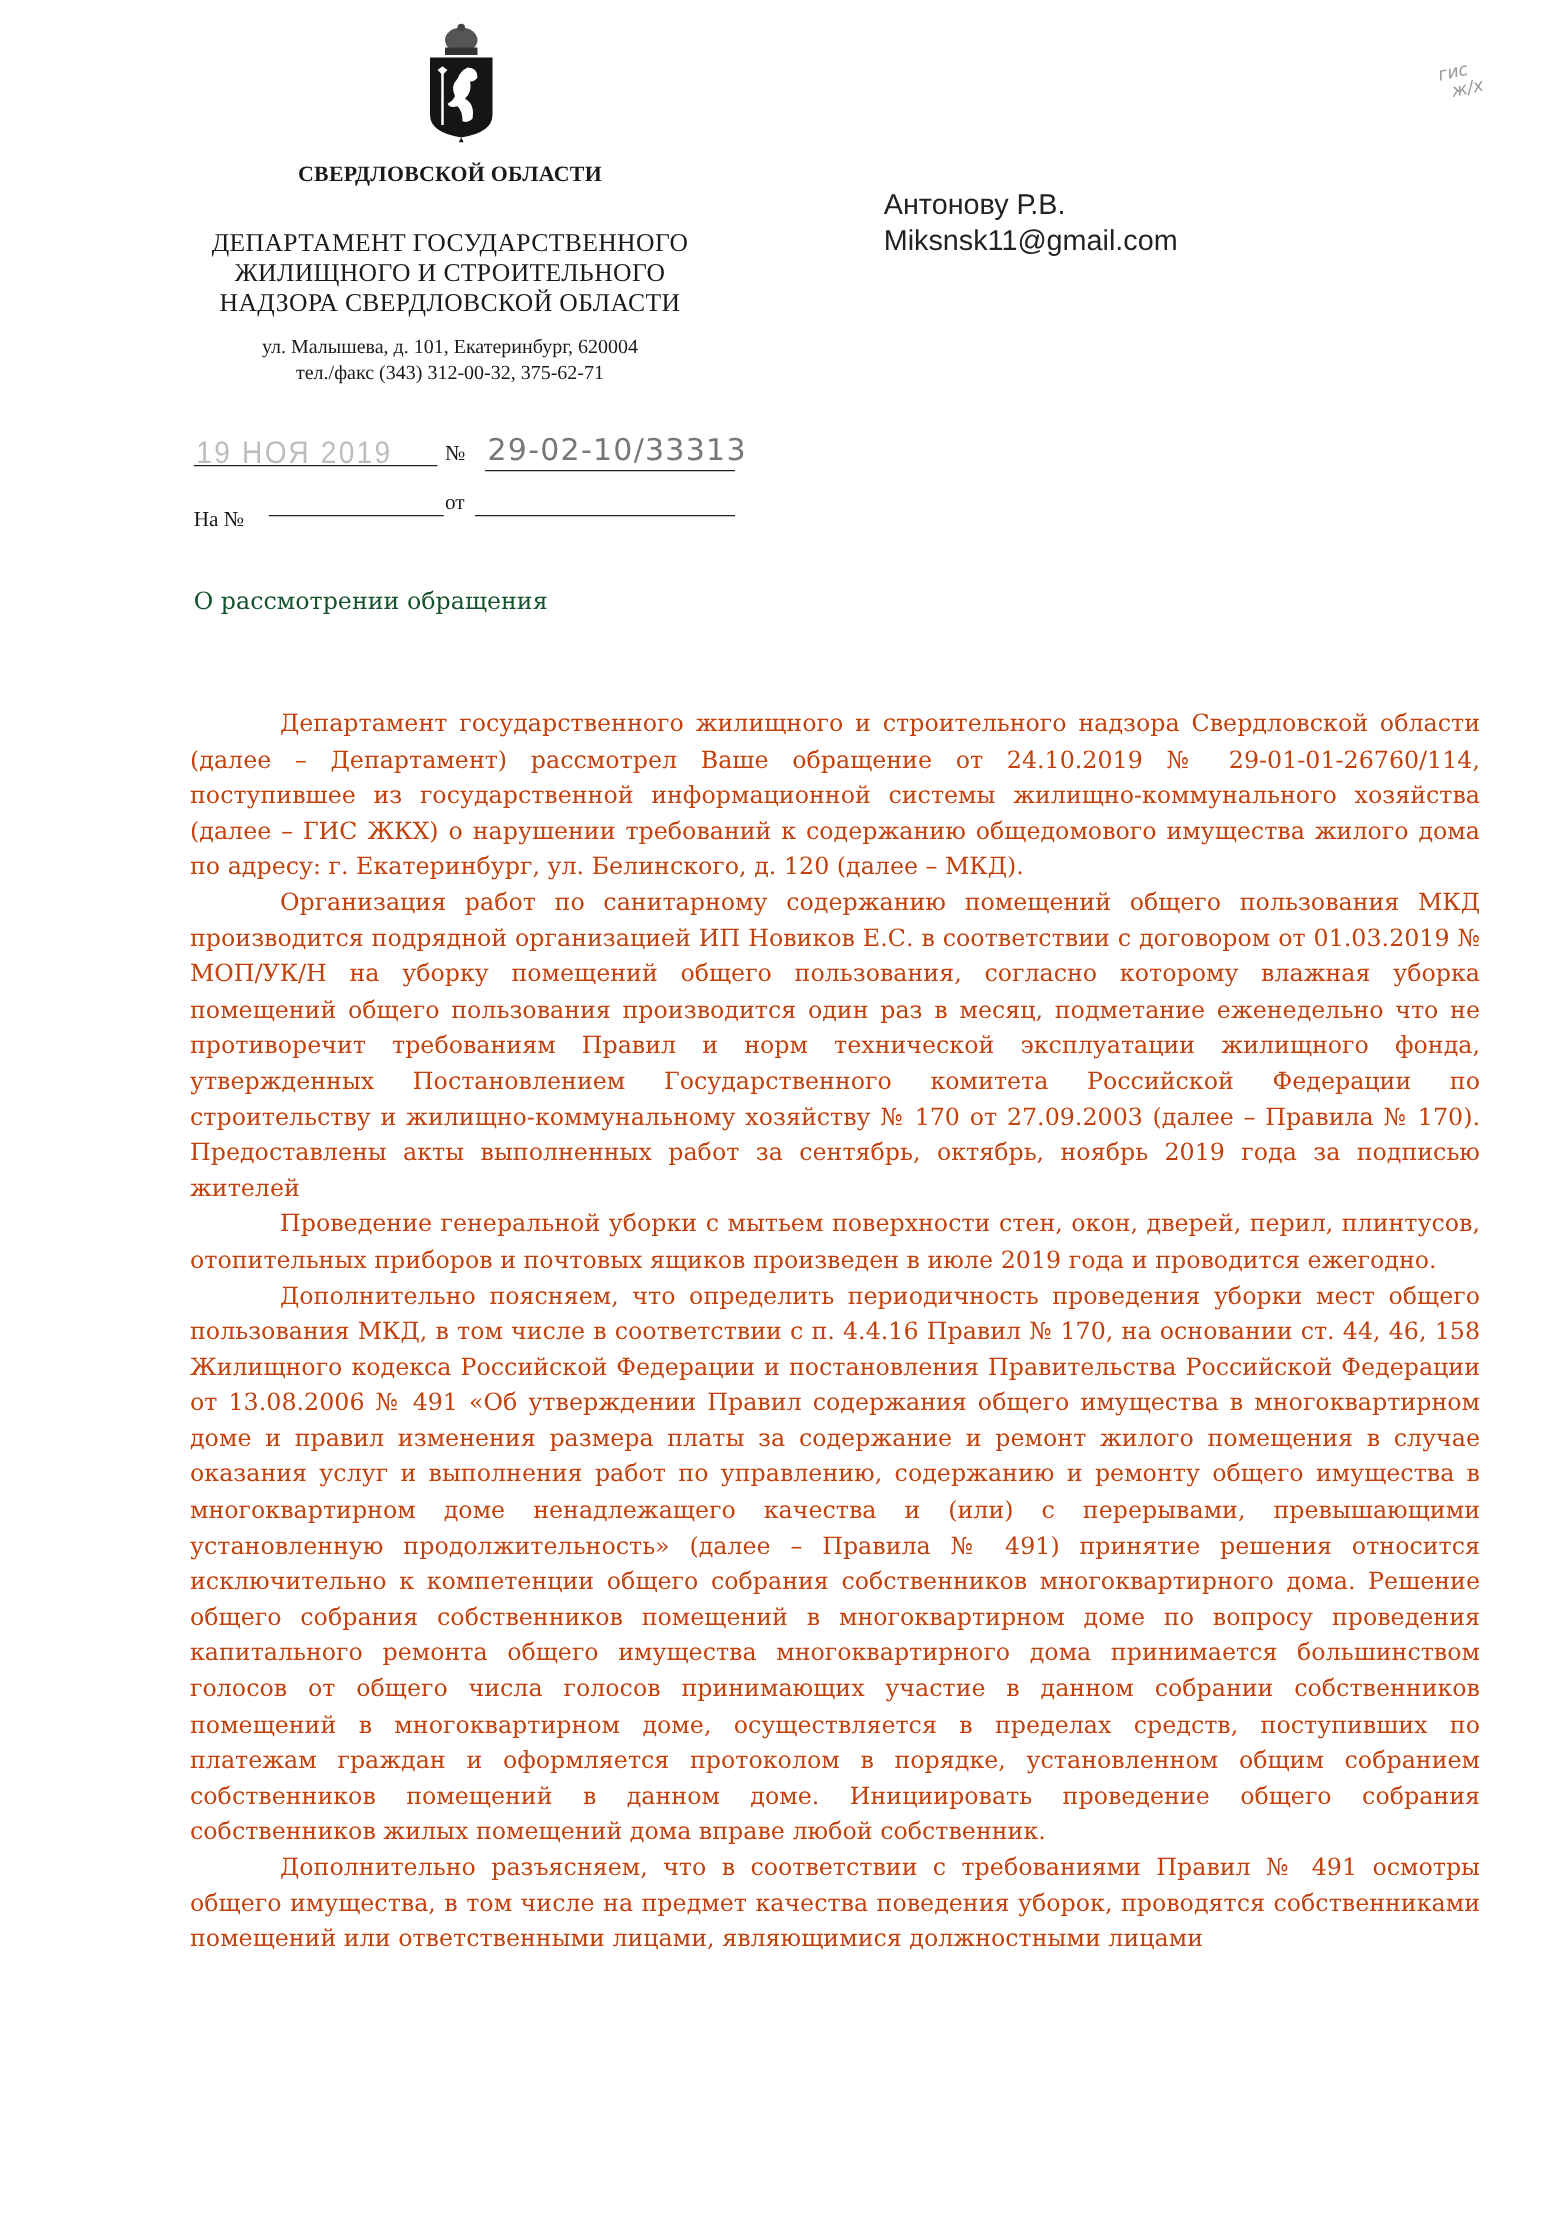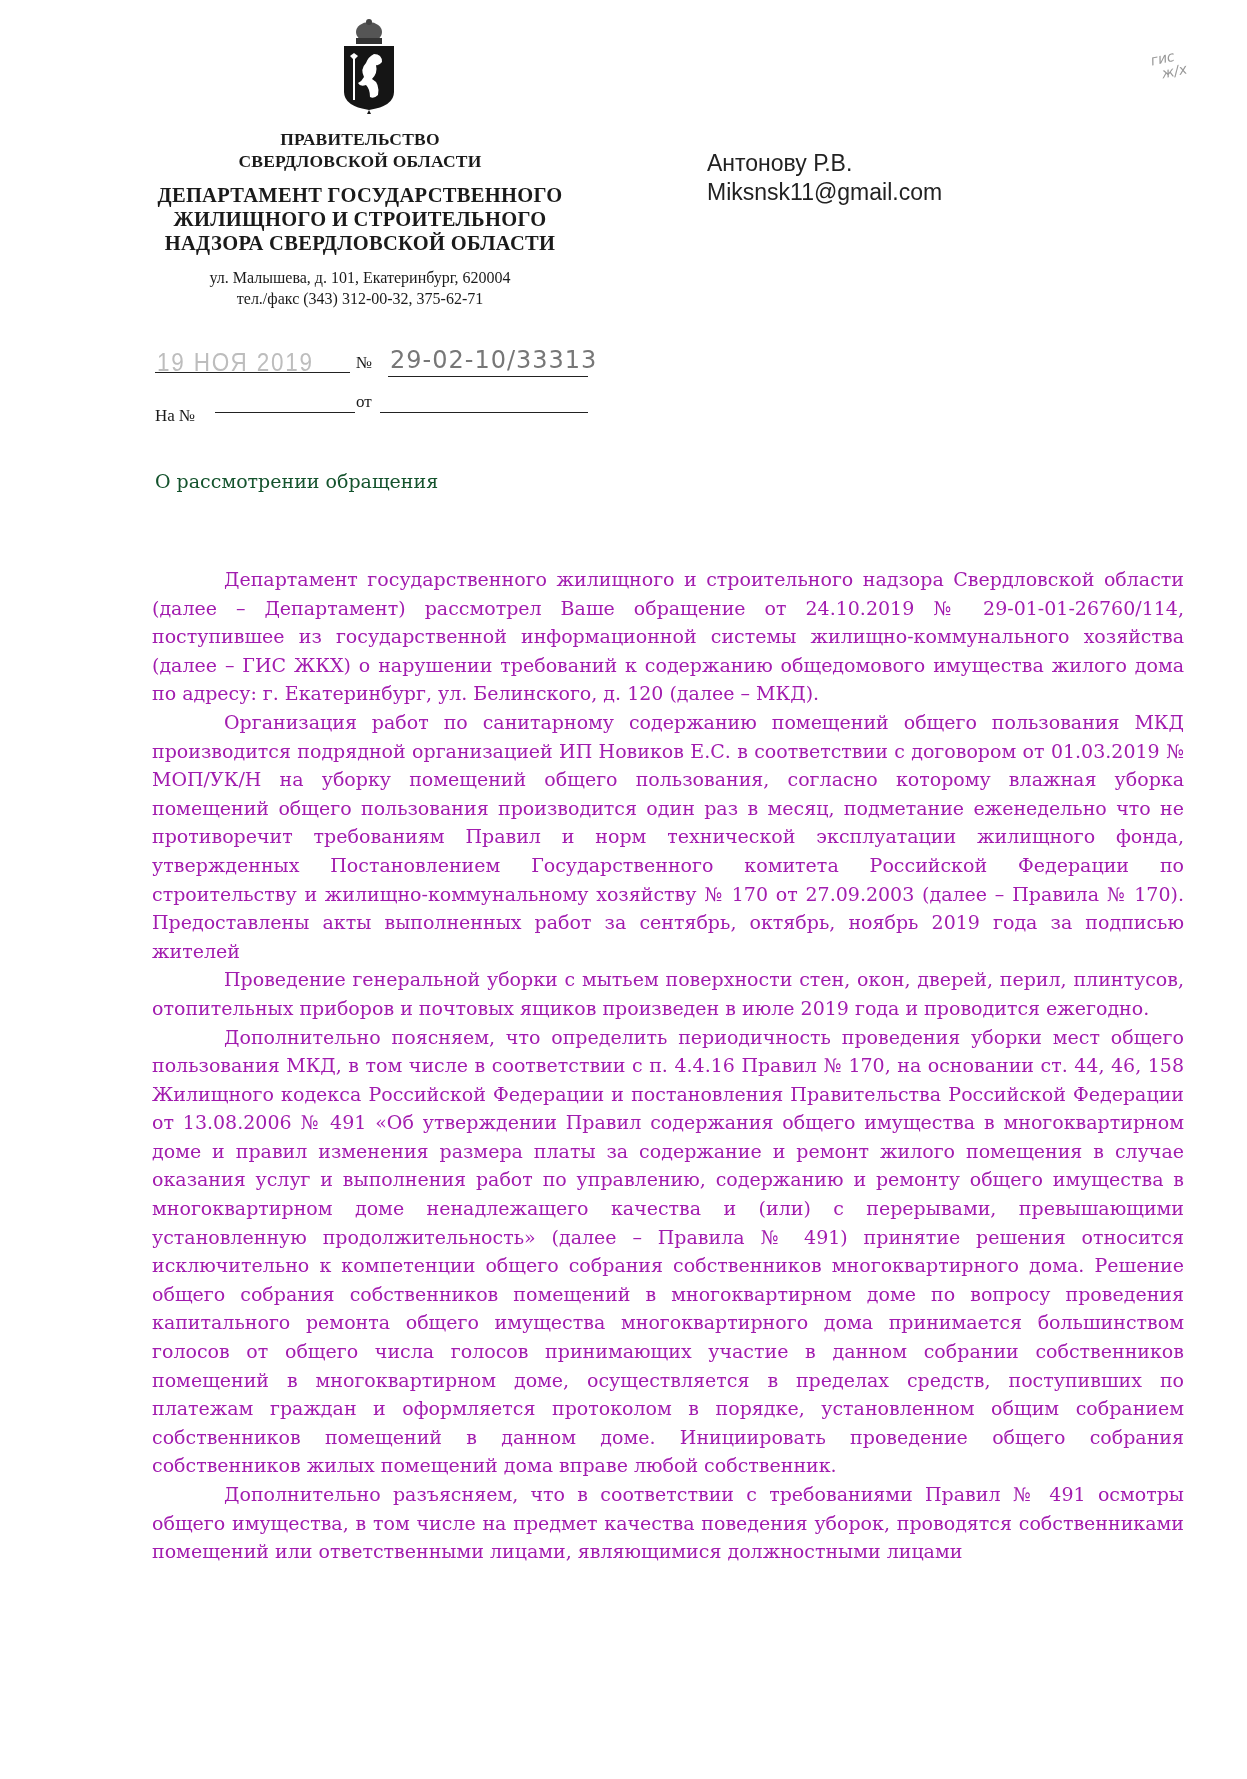--- a/index.html
+++ b/index.html
@@ -3,31 +3,31 @@
 <meta charset="utf-8">
 <style>
   html, body { margin:0; padding:0; background:#ffffff; }
   body {
     width:1247px; height:1779px; position:relative; overflow:hidden;
     font-family:"DejaVu Serif","Liberation Serif",serif; color:#1a1a1a;
   }
   .emblem { position:absolute; left:340px; top:18px; width:58px; height:96px; }
   .header-block { position:absolute; left:140px; width:440px; text-align:center; }
   .gov1 { top:128px; font-family:"Liberation Serif",serif; font-weight:bold; font-size:17.5px; line-height:22px; letter-spacing:0.2px; }
-  .dept { top:183px; font-family:"Liberation Serif",serif; font-weight:bold; font-size:20.5px; line-height:24px; letter-spacing:0.3px; }
+  .dept { top:183px; font-family:"Liberation Serif",serif; font-weight:normal; font-size:20.5px; line-height:24px; letter-spacing:0.3px; }
   .addr { top:268px; font-family:"Liberation Serif",serif; font-size:16px; line-height:20.5px; }
   .recipient { position:absolute; left:707px; top:149px; font-family:Liberation Sans, sans-serif; font-size:23px; line-height:29px; color:#222; }
   .regline { position:absolute; left:152px; top:348px; font-family:"Liberation Serif",serif; font-size:17px; }
   .stamp-date { position:absolute; left:157px; top:348px; font-family:"Liberation Sans",sans-serif; font-size:25px; color:#bdbdbd; letter-spacing:2px; transform:scaleX(0.9); transform-origin:left; }
   .ul { position:absolute; border-bottom:1.5px solid #222; }
   .hand { position:absolute; font-family:"DejaVu Sans",sans-serif; color:#777; font-size:24px; letter-spacing:1px; }
   .subject { position:absolute; left:155px; top:470px; font-family:"DejaVu Serif",serif; font-size:19px; color:#14532d; }
   .body-text {
     position:absolute; left:152px; top:565px; width:1032px;
-    font-family:"DejaVu Serif",serif; font-size:19px; line-height:28.6px; color:#a21caf;
+    font-family:"DejaVu Serif",serif; font-size:19px; line-height:28.6px; color:#c2410c;
     text-align:justify;
   }
   .body-text p { margin:0; text-indent:72px; }
   .marg { position:absolute; left:1152px; top:50px; font-family:"DejaVu Sans",sans-serif; font-style:italic; font-size:14px; color:#999; line-height:15px; transform:rotate(-12deg); }
 </style>
 </head>
 <body>
 
 <svg class="emblem" viewBox="0 0 58 96">
   <g>
@@ -38,21 +38,20 @@
   <path d="M4 28 H54 V74 Q54 88 29 92 Q4 88 4 74 Z" fill="#151515"></path>
   <g fill="#ffffff">
     <path d="M34 36 q8 0 8 8 q-3 4 -6 3 q2 8 -4 14 q8 4 6 16 q-4 4 -8 2 q0 -8 -4 -12 q-6 2 -8 -2 q4 -2 6 -6 q-4 -8 2 -14 q2 -6 8 -9z"></path>
     <rect x="13" y="40" width="2" height="42"></rect>
     <path d="M10 38 l4 4 l4 -4 l-4 -3z"></path>
   </g>
   <path d="M29 92 l-2 4 h4 z" fill="#151515"></path>
 </svg>
 
 <div class="header-block gov1">
-  <div>ПРАВИТЕЛЬСТВО</div>
   <div>СВЕРДЛОВСКОЙ ОБЛАСТИ</div>
 </div>
 
 <div class="header-block dept">
   <div>ДЕПАРТАМЕНТ ГОСУДАРСТВЕННОГО</div>
   <div>ЖИЛИЩНОГО И СТРОИТЕЛЬНОГО</div>
   <div>НАДЗОРА СВЕРДЛОВСКОЙ ОБЛАСТИ</div>
 </div>
 
 <div class="header-block addr">

